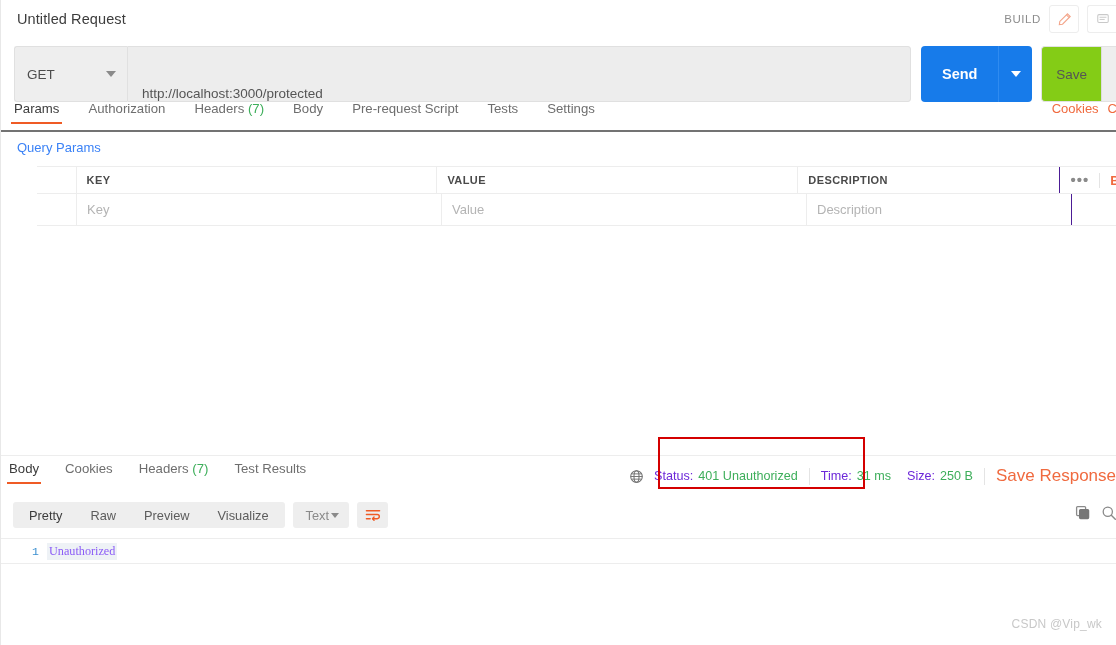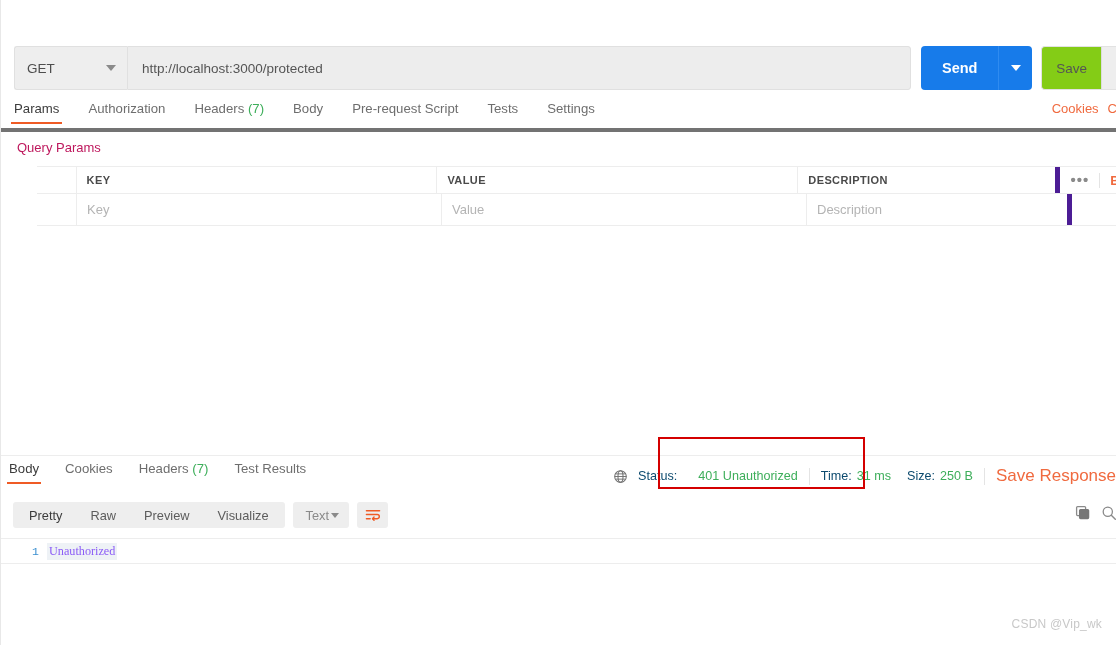--- a/index.html
+++ b/index.html
@@ -32,37 +32,37 @@
     font-size: 11.5px; color: #8d8d8d; letter-spacing: .6px;
   }
   .icon-box {
     width: 30px; height: 28px; border: 1px solid #ededed; border-radius: 3px;
     background: #fff; display: flex; align-items: center; justify-content: center;
   }
   .icon-box.clipped { border-right: none; border-radius: 3px 0 0 3px; }
 
   
   .url-row {
-    position: absolute; left: 0; top: 46px; width: 1116px; height: 44px;
+    position: absolute; left: 0; top: 46px; width: 1116px; height: 56px;
     display: flex; align-items: stretch; padding-left: 13px;
   }
   .method-box {
     width: 113px; border: 1px solid #e0e0e0; border-right: none;
     background: #eeeeee; border-radius: 3px 0 0 3px;
     display: flex; align-items: center; padding: 0 12px; position: relative;
   }
   .method-text { font-size: 13.5px; color: #4d4d4d; }
   .caret-down {
     position: absolute; right: 11px; top: 50%; transform: translateY(-50%);
     width: 0; height: 0; border-left: 5px solid transparent;
     border-right: 5px solid transparent; border-top: 6px solid #8a8a8a;
   }
   .url-box {
     flex: 1; border: 1px solid #e0e0e0; background: #ededed;
-    display: flex; align-items: center; padding: 0 14px;
+    display: flex; align-items: flex-end; padding: 0 14px;
     border-radius: 0 3px 3px 0;
   }
   .url-text { font-size: 13.5px; color: #555; }
   .send-group { display: flex; margin-left: 10px; }
   .send-btn {
     width: 77px; background: #177bea; color: #fff; font-size: 14.5px;
     font-weight: bold; display: flex; align-items: center; justify-content: center;
     border-radius: 4px 0 0 4px; border: none;
     font-family: "Liberation Sans", sans-serif;
   }
@@ -83,56 +83,56 @@
     font-size: 13.5px; color: #555;
   }
   .save-caret {
     width: 16px; background: #eeeeee; border: 1px solid #e2e2e2; border-left: 1px solid #dcdcdc;
   }
 
   
   .req-tabs {
     position: absolute; left: 0; top: 101px; width: 1116px; height: 31px;
     display: flex; align-items: flex-start; padding-left: 13px;
-    border-bottom: 4px solid #737373;
+    border-bottom: 2px solid #737373;
   }
   .rtab {
     font-size: 13.2px; color: #6e6e6e; padding: 0 0 8px 0; margin-right: 29px;
     position: relative; white-space: nowrap;
   }
   .rtab.active { color: #3c3c3c; }
   .rtab.active:after {
     content: ""; position: absolute; left: -3px; right: -3px; bottom: 0;
     height: 2.5px; background: #ef5b25;
   }
   .rtab .count { color: #3dae5a; }
   .tabs-right {
     margin-left: auto; display: flex; align-items: center; gap: 9px;
     padding-bottom: 8px; padding-right: 0;
   }
   .link-orange { font-size: 13px; color: #f06a3f; white-space: nowrap; }
 
   
   .qp-label {
-    position: absolute; left: 16px; top: 140px; font-size: 13px; color: #be185d;
+    position: absolute; left: 16px; top: 140px; font-size: 13px; color: #3b82f6;
   }
   .params-table {
     position: absolute; left: 0; top: 166px; width: 1116px; margin-left: 36px;
   }
   .pt-head, .pt-row { display: flex; height: 28px; align-items: center; }
   .pt-head { border-top: 1px solid #ededed; border-bottom: 1px solid #ededed; }
   .pt-row { border-bottom: 1px solid #ededed; height: 32px; }
   .pt-gutter { width: 40px; height: 100%; border-right: 1px solid #ededed; }
   .pt-cell {
     border-right: 1px solid #ededed; height: 100%;
     display: flex; align-items: center; padding-left: 10px;
   }
   .pt-cell.key { width: 365px; }
   .pt-cell.value { width: 365px; }
-  .pt-cell.desc { width: 265px; border-right: 5px solid #4c1d95; }
+  .pt-cell.desc { width: 265px; border-right: 1px solid #4c1d95; }
   .pt-cell.tail { flex: 1; border-right: none; display: flex; align-items: center;
                   justify-content: flex-end; padding-right: 0; gap: 10px; }
   .pt-head .pt-cell { font-size: 11px; font-weight: bold; color: #4a4a4a; letter-spacing: .4px; }
   .pt-row .pt-cell { font-size: 13px; color: #b4b4b4; }
   .dots { font-size: 15px; color: #8a8a8a; letter-spacing: 1px; line-height: 8px; }
   .vdiv { width: 1px; height: 15px; background: #e4e4e4; }
 
   
   .mid-blank {
     position: absolute; left: 0; top: 228px; width: 1116px; height: 227px;
@@ -155,21 +155,21 @@
   .restab.active:after {
     content: ""; position: absolute; left: -2px; right: -2px; bottom: 0;
     height: 2.5px; background: #ef5b25;
   }
   .restab .count { color: #3dae5a; }
 
   .status-strip {
     position: absolute; right: 0; top: 462px; height: 28px;
     display: flex; align-items: center; gap: 0; padding-right: 0;
   }
-  .status-item { font-size: 12.6px; color: #0c4a6e; white-space: nowrap; }
+  .status-item { font-size: 12.6px; color: #6d28d9; white-space: nowrap; }
   .status-val { color: #3dae5a; }
   .globe { margin-right: 10px; display: flex; align-items: center; }
   .sep { width: 1px; height: 17px; background: #e4e4e4; margin: 0 11px; }
   .save-resp { font-size: 17px; color: #f06a3f; white-space: nowrap; }
 
   .red-box {
     position: absolute; left: 657px; top: 437px; width: 207px; height: 52px;
     border: 2px solid #d40000; pointer-events: none;
   }
 
@@ -223,20 +223,38 @@
   .watermark {
     position: absolute; right: 14px; bottom: 14px;
     font-size: 12px; color: #c8c8c8; letter-spacing: .2px;
   }
 </style>
 </head>
 <body>
 
 <div id="app">
 
+  <div class="title-row">
+    <div class="req-title">Untitled Request</div>
+    <div class="title-right">
+      <div class="build-label">BUILD</div>
+      <div class="icon-box">
+        <svg width="15" height="15" viewBox="0 0 16 16">
+          <path d="M11.2 1.9l2.9 2.9-8.2 8.2-3.4.5.5-3.4z" fill="none" stroke="#f3a58a" stroke-width="1.2"></path>
+          <path d="M10.1 3l2.9 2.9" fill="none" stroke="#f3a58a" stroke-width="1.1"></path>
+        </svg>
+      </div>
+      <div class="icon-box clipped">
+        <svg width="14" height="14" viewBox="0 0 16 16">
+          <rect x="2" y="3" width="12" height="9" rx="1.4" fill="none" stroke="#c9c9c9" stroke-width="1.2"></rect>
+          <path d="M4.5 6h7M4.5 8.5h5" stroke="#c9c9c9" stroke-width="1.1" stroke-linecap="round"></path>
+        </svg>
+      </div>
+    </div>
+  </div>
 
   <div class="url-row">
     <div class="method-box">
       <span class="method-text">GET</span>
       <span class="caret-down"></span>
     </div>
     <div class="url-box">
       <span class="url-text">http://localhost:3000/protected</span>
     </div>
     <div class="send-group">
@@ -325,21 +343,21 @@
 
   <div class="status-strip">
     <span class="globe">
       <svg width="15" height="15" viewBox="0 0 16 16">
         <circle cx="8" cy="8" r="6.2" fill="none" stroke="#6f6f6f" stroke-width="1.1"></circle>
         <ellipse cx="8" cy="8" rx="2.7" ry="6.2" fill="none" stroke="#6f6f6f" stroke-width="1.1"></ellipse>
         <path d="M1.9 8h12.2M2.9 5.2h10.2M2.9 10.8h10.2" stroke="#6f6f6f" stroke-width="1"></path>
       </svg>
     </span>
     <span class="status-item">Status:</span>
-    <span class="status-item status-val" style="margin-left:21px">401 Unauthorized</span>
+    <span class="status-item status-val" style="margin-left:5px">401 Unauthorized</span>
     <span class="sep"></span>
     <span class="status-item">Time:</span>
     <span class="status-item status-val" style="margin-left:5px">31 ms</span>
     <span class="status-item" style="margin-left:16px">Size:</span>
     <span class="status-item status-val" style="margin-left:5px">250 B</span>
     <span class="sep"></span>
     <span class="save-resp">Save Response</span>
   </div>
 
   <div class="red-box"></div>

